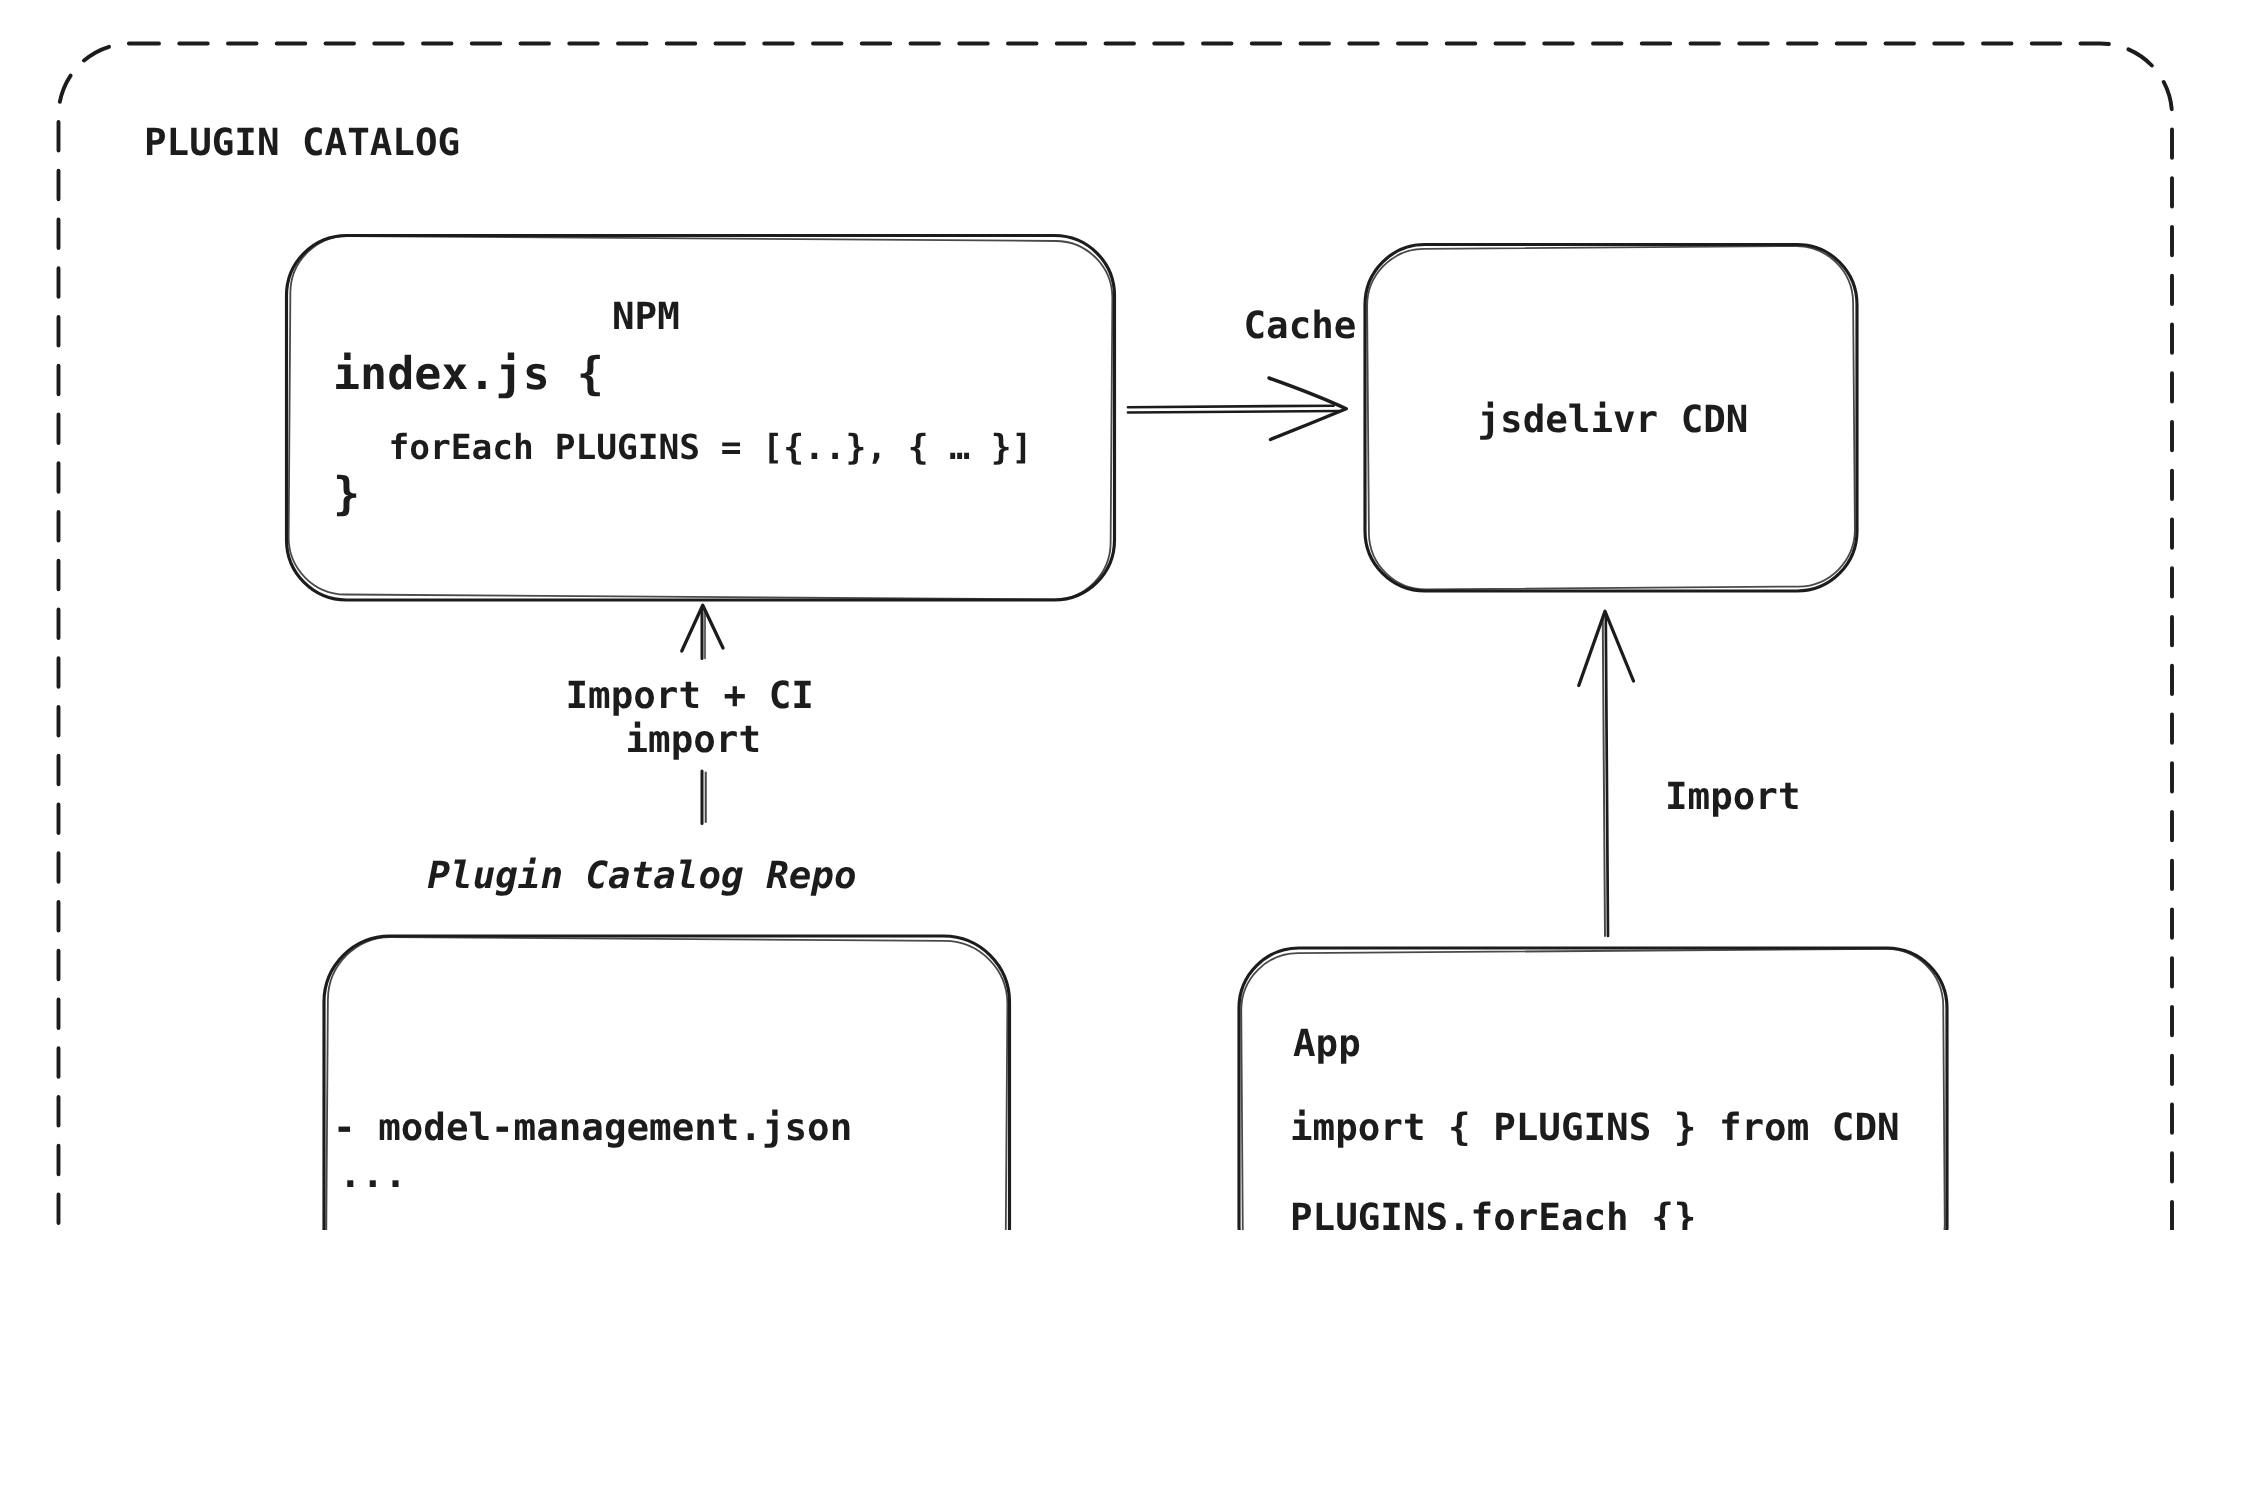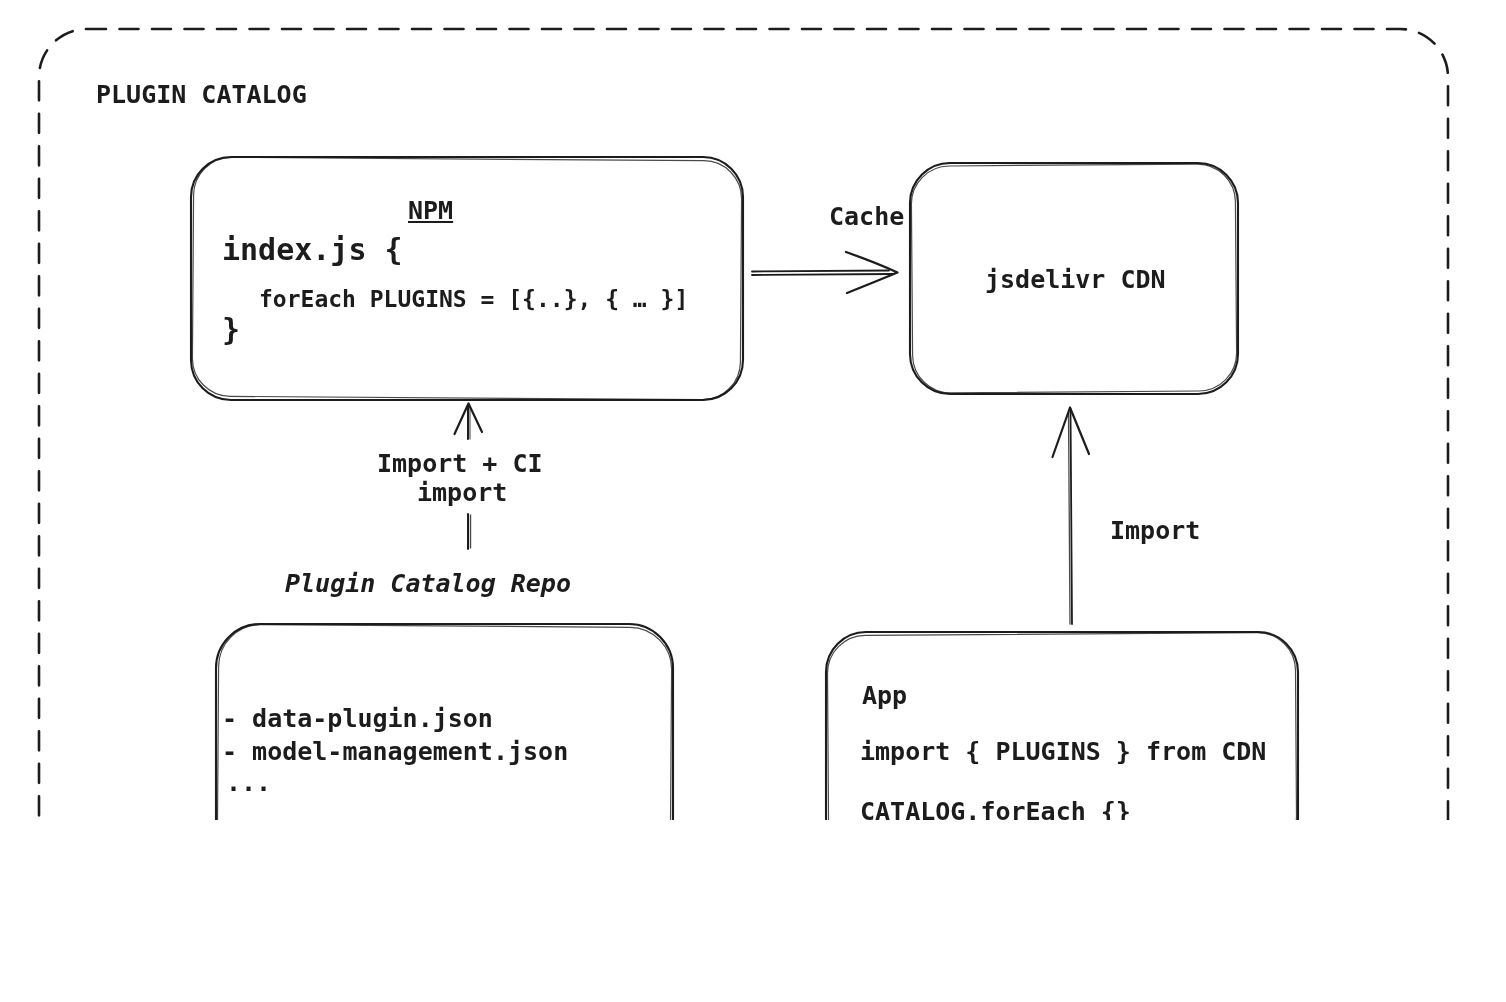--- a/index.html
+++ b/index.html
@@ -27,21 +27,21 @@
     color: var(--ink, #1c1c1c);
     white-space: pre;
     font-weight: 600;
     line-height: 1.2;
   }
   .fs25 { font-size: 25px; }
   .fs30 { font-size: 30px; }
   .fs23 { font-size: 23px; }
 
   #diagram-title { left: 96px;  top: 80px;  }
-  #npm-title     { left: 408px; top: 196px; text-decoration: underline; }
+  #npm-title     { left: 408px; top: 196px; }
   #npm-c0        { left: 222px; top: 232px; }
   #npm-c1        { left: 259px; top: 286px; }
   #npm-c2        { left: 222px; top: 312px; }
   #cache-label   { left: 789px; top: 202px; margin-left: 40px; }
   #cdn-title     { left: 985px; top: 265px; }
   #build-l1      { left: 377px; top: 449px; }
   #build-l2      { left: 417px; top: 478px; }
   #repo-title    { left: 285px; top: 569px; font-style: italic; }
   #repo-f0       { left: 222px; top: 704px; }
   #repo-f1       { left: 222px; top: 737px; }
@@ -109,22 +109,21 @@
   <div class="t fs30" id="npm-c2">}</div>
 
   <div class="t fs25" id="cache-label">Cache</div>
 
   <div class="t fs25" id="cdn-title">jsdelivr CDN</div>
 
   <div class="t fs25" id="build-l1">Import + CI</div>
   <div class="t fs25" id="build-l2">import</div>
 
   <div class="t fs25" id="repo-title">Plugin Catalog Repo</div>
-  <div class="t fs25" id="repo-f0">- data-plugin.json</div>
   <div class="t fs25" id="repo-f1">- model-management.json</div>
   <div class="t fs25" id="repo-f2">...</div>
 
   <div class="t fs25" id="app-title">App</div>
   <div class="t fs25" id="app-c0">import { PLUGINS } from CDN</div>
-  <div class="t fs25" id="app-c1">CATALOG.forEach {}</div>
+  <div class="t fs25" id="app-c1">PLUGINS.forEach {}</div>
 
   <div class="t fs25" id="import-label">Import</div>
 </div>
 
 </body></html>

